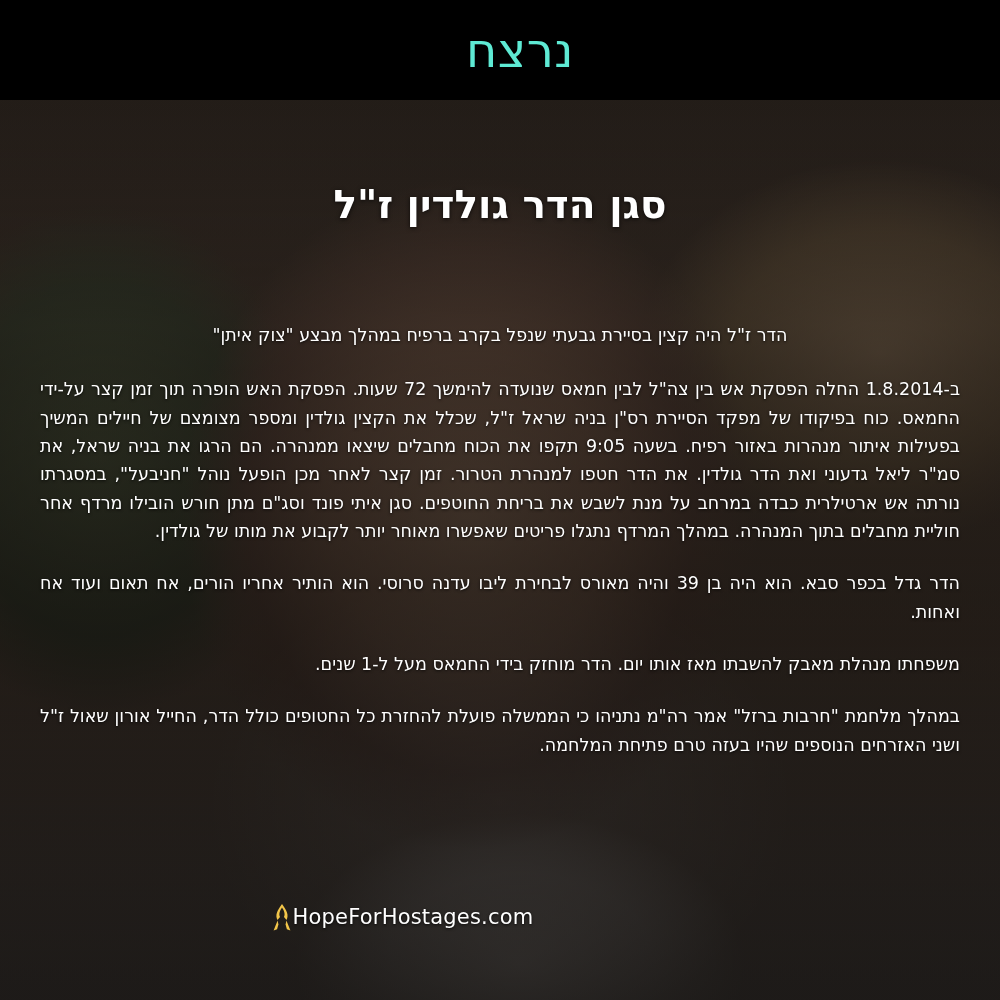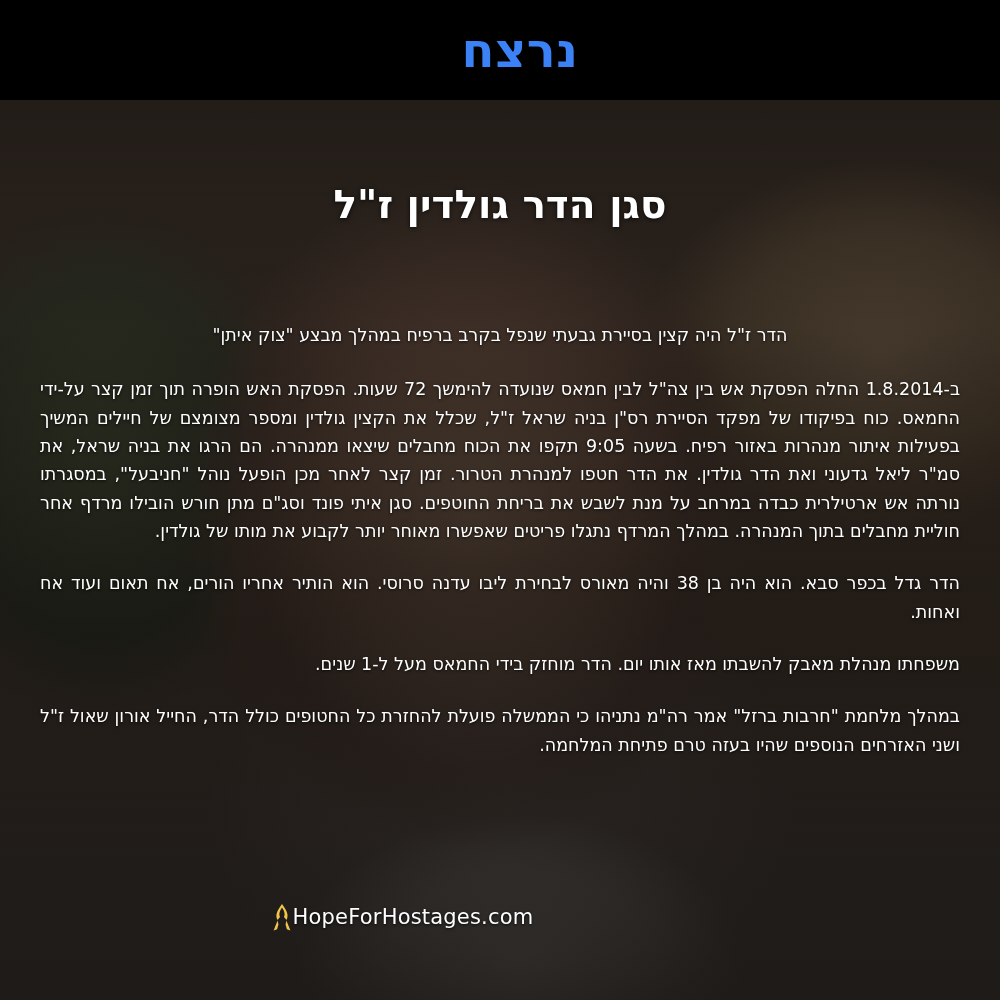--- a/index.html
+++ b/index.html
@@ -27,23 +27,23 @@
     top: 0; left: 0;
     width: 1000px;
     height: 100px;
     background: #000000;
     display: flex;
     align-items: center;
     justify-content: center;
     z-index: 5;
   }
   .banner-title {
-    color: #3b82f6;
+    color: #5eead4;
     font-size: 48px;
-    font-weight: bold;
+    font-weight: normal;
     letter-spacing: 0.5px;
     line-height: 1;
     margin-left: 40px;
   }
 
   
   .photo {
     position: absolute;
     top: 100px; left: 0;
     width: 1000px;
@@ -153,21 +153,21 @@
     <div class="banner-title">נרצח</div>
   </div>
 
   <div class="content">
 
     <div class="name">סגן הדר גולדין ז"ל</div>
 
     <div class="body-block">
       <p class="para lead">הדר ז"ל היה קצין בסיירת גבעתי שנפל בקרב ברפיח במהלך מבצע "צוק איתן"</p>
       <p class="para">ב-1.8.2014 החלה הפסקת אש בין צה"ל לבין חמאס שנועדה להימשך 72 שעות. הפסקת האש הופרה תוך זמן קצר על-ידי החמאס. כוח בפיקודו של מפקד הסיירת רס"ן בניה שראל ז"ל, שכלל את הקצין גולדין ומספר מצומצם של חיילים המשיך בפעילות איתור מנהרות באזור רפיח. בשעה 9:05 תקפו את הכוח מחבלים שיצאו ממנהרה. הם הרגו את בניה שראל, את סמ"ר ליאל גדעוני ואת הדר גולדין. את הדר חטפו למנהרת הטרור. זמן קצר לאחר מכן הופעל נוהל "חניבעל", במסגרתו נורתה אש ארטילרית כבדה במרחב על מנת לשבש את בריחת החוטפים. סגן איתי פונד וסג"ם מתן חורש הובילו מרדף אחר חוליית מחבלים בתוך המנהרה. במהלך המרדף נתגלו פריטים שאפשרו מאוחר יותר לקבוע את מותו של גולדין.</p>
-      <p class="para">הדר גדל בכפר סבא. הוא היה בן 38 והיה מאורס לבחירת ליבו עדנה סרוסי. הוא הותיר אחריו הורים, אח תאום ועוד אח ואחות.</p>
+      <p class="para">הדר גדל בכפר סבא. הוא היה בן 39 והיה מאורס לבחירת ליבו עדנה סרוסי. הוא הותיר אחריו הורים, אח תאום ועוד אח ואחות.</p>
       <p class="para">משפחתו מנהלת מאבק להשבתו מאז אותו יום. הדר מוחזק בידי החמאס מעל ל-1 שנים.</p>
       <p class="para">במהלך מלחמת "חרבות ברזל" אמר רה"מ נתניהו כי הממשלה פועלת להחזרת כל החטופים כולל הדר, החייל אורון שאול ז"ל ושני האזרחים הנוספים שהיו בעזה טרם פתיחת המלחמה.</p>
     </div>
 
   </div>
 
   <div class="footer">
     <span class="footer-text">HopeForHostages.com</span>
     <span class="ribbon">
       <svg viewBox="0 0 22 30" width="22" height="30" aria-hidden="true">

